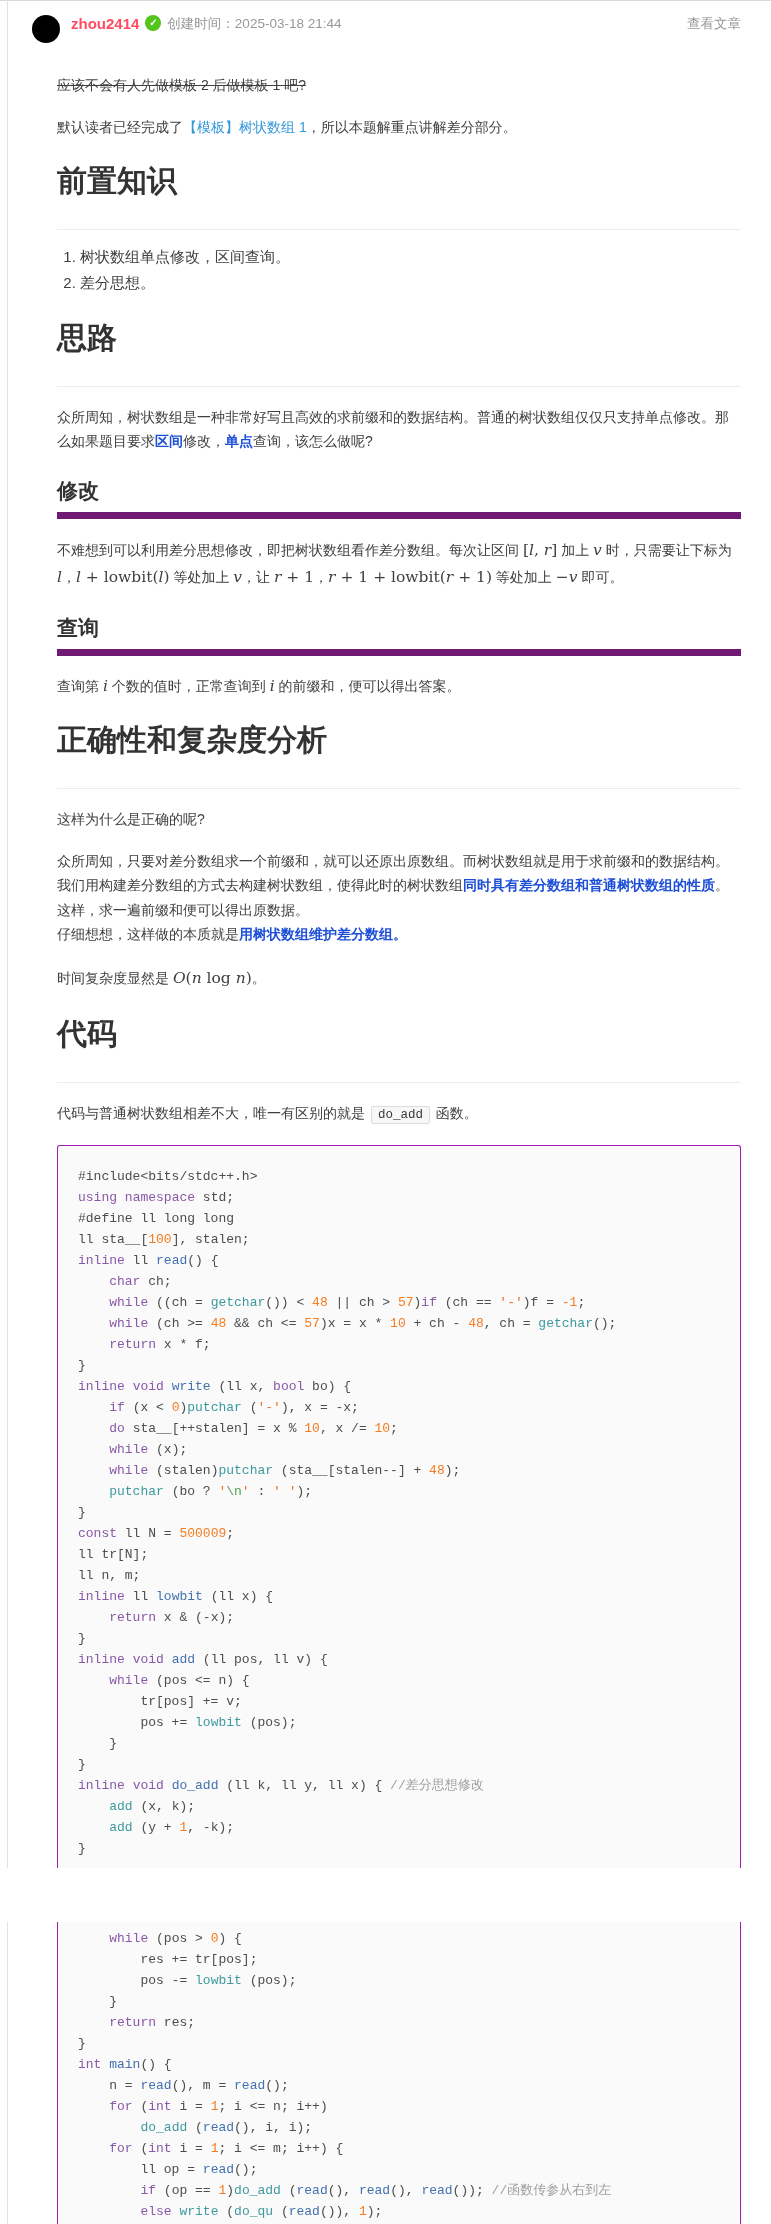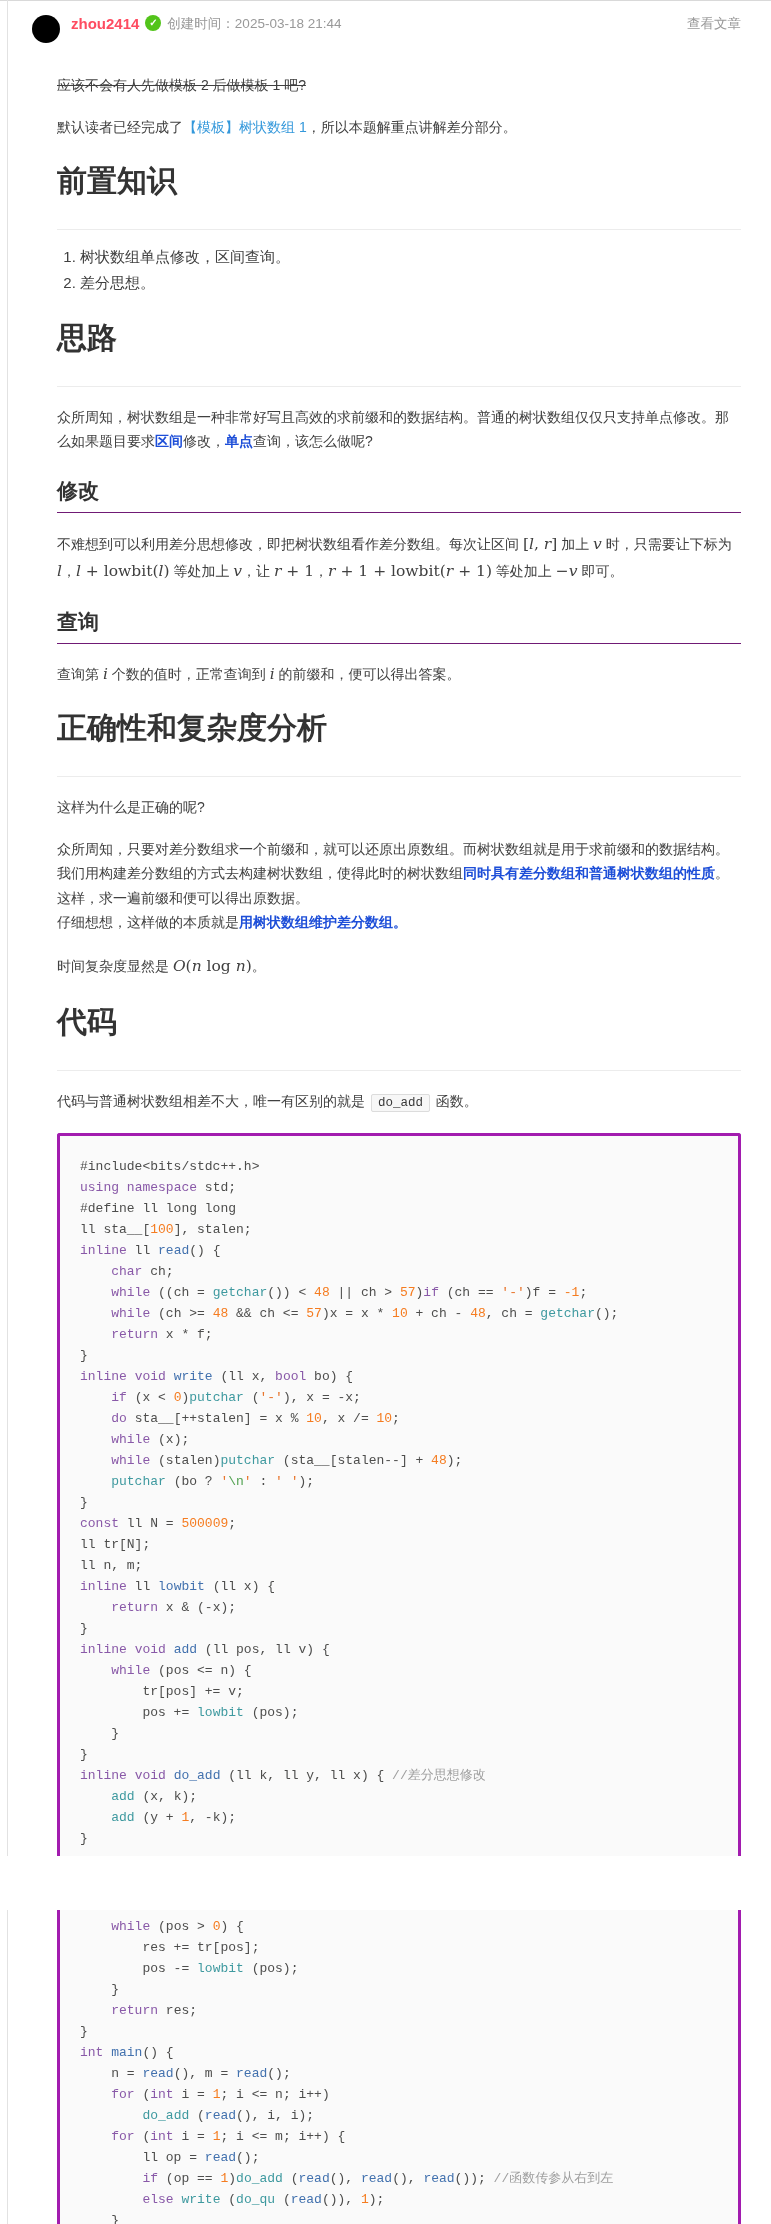--- a/index.html
+++ b/index.html
@@ -22,33 +22,33 @@
   .spacer{flex:1;}
   .view-link{font-size:13.5px;color:#999;text-decoration:none;cursor:pointer;}
 
   
   p{margin:18px 0;font-size:14px;line-height:24px;color:#404040;}
   p.meme{margin-top:30px;}
   p.mathline{line-height:27px;}
   h1{font-size:30px;line-height:40px;font-weight:bold;color:#333;margin:22px 0 0;
      padding-bottom:28px;border-bottom:1px solid #ececec;}
   h2{font-size:21px;line-height:26px;font-weight:bold;color:#333;margin:24px 0 0;
-     padding-bottom:8px;border-bottom:1px solid #701a75;}
+     padding-bottom:8px;border-bottom:7px solid #701a75;}
   ol{margin:14px 0 18px;padding-left:23px;font-size:15px;line-height:26px;color:#404040;}
 
   .seg-b{font-weight:bold;color:#1d4ed8;font-family:Liberation Mono, monospace;}
   .seg-strike{text-decoration:line-through;}
   a.seg-link{color:#3498db;text-decoration:none;cursor:pointer;}
   .seg-m{font-family:"DejaVu Serif", serif;font-size:15.5px;}
   .seg-mi{font-family:"DejaVu Serif", serif;font-style:italic;font-size:15.5px;}
   .seg-code{font-family:"Liberation Mono", monospace;font-size:12.5px;color:#383838;
             background:#f7f7f7;border:1px solid #dcdcdc;border-radius:2px;padding:1px 6px;margin:0 2px;}
 
   
-  .codebox{background:#fafafa;border:3px solid #a21caf;
+  .codebox{background:#fafafa;border:1px solid #a21caf;
            font-family:"Liberation Mono", monospace;font-size:13px;line-height:21px;color:#4d4d4c;}
   .codeA{border-bottom:none;border-radius:3px 3px 0 0;margin-top:10px;
          padding:20px 20px 0;height:723px;overflow:hidden;box-sizing:border-box;}
   .codeB{border-top:none;border-radius:0 0 3px 3px;padding:6px 20px 1px;}
   .code-line{white-space:pre;min-height:21px;}
   .code-seam{height:54px;background:#fff;margin-left:-58px;margin-right:-31px;position:relative;z-index:4;}
   .tok-k{color:#8959a8;}
   .tok-n{color:#f57c20;}
   .tok-s{color:#e8752c;}
   .tok-e{color:#50a14f;}

